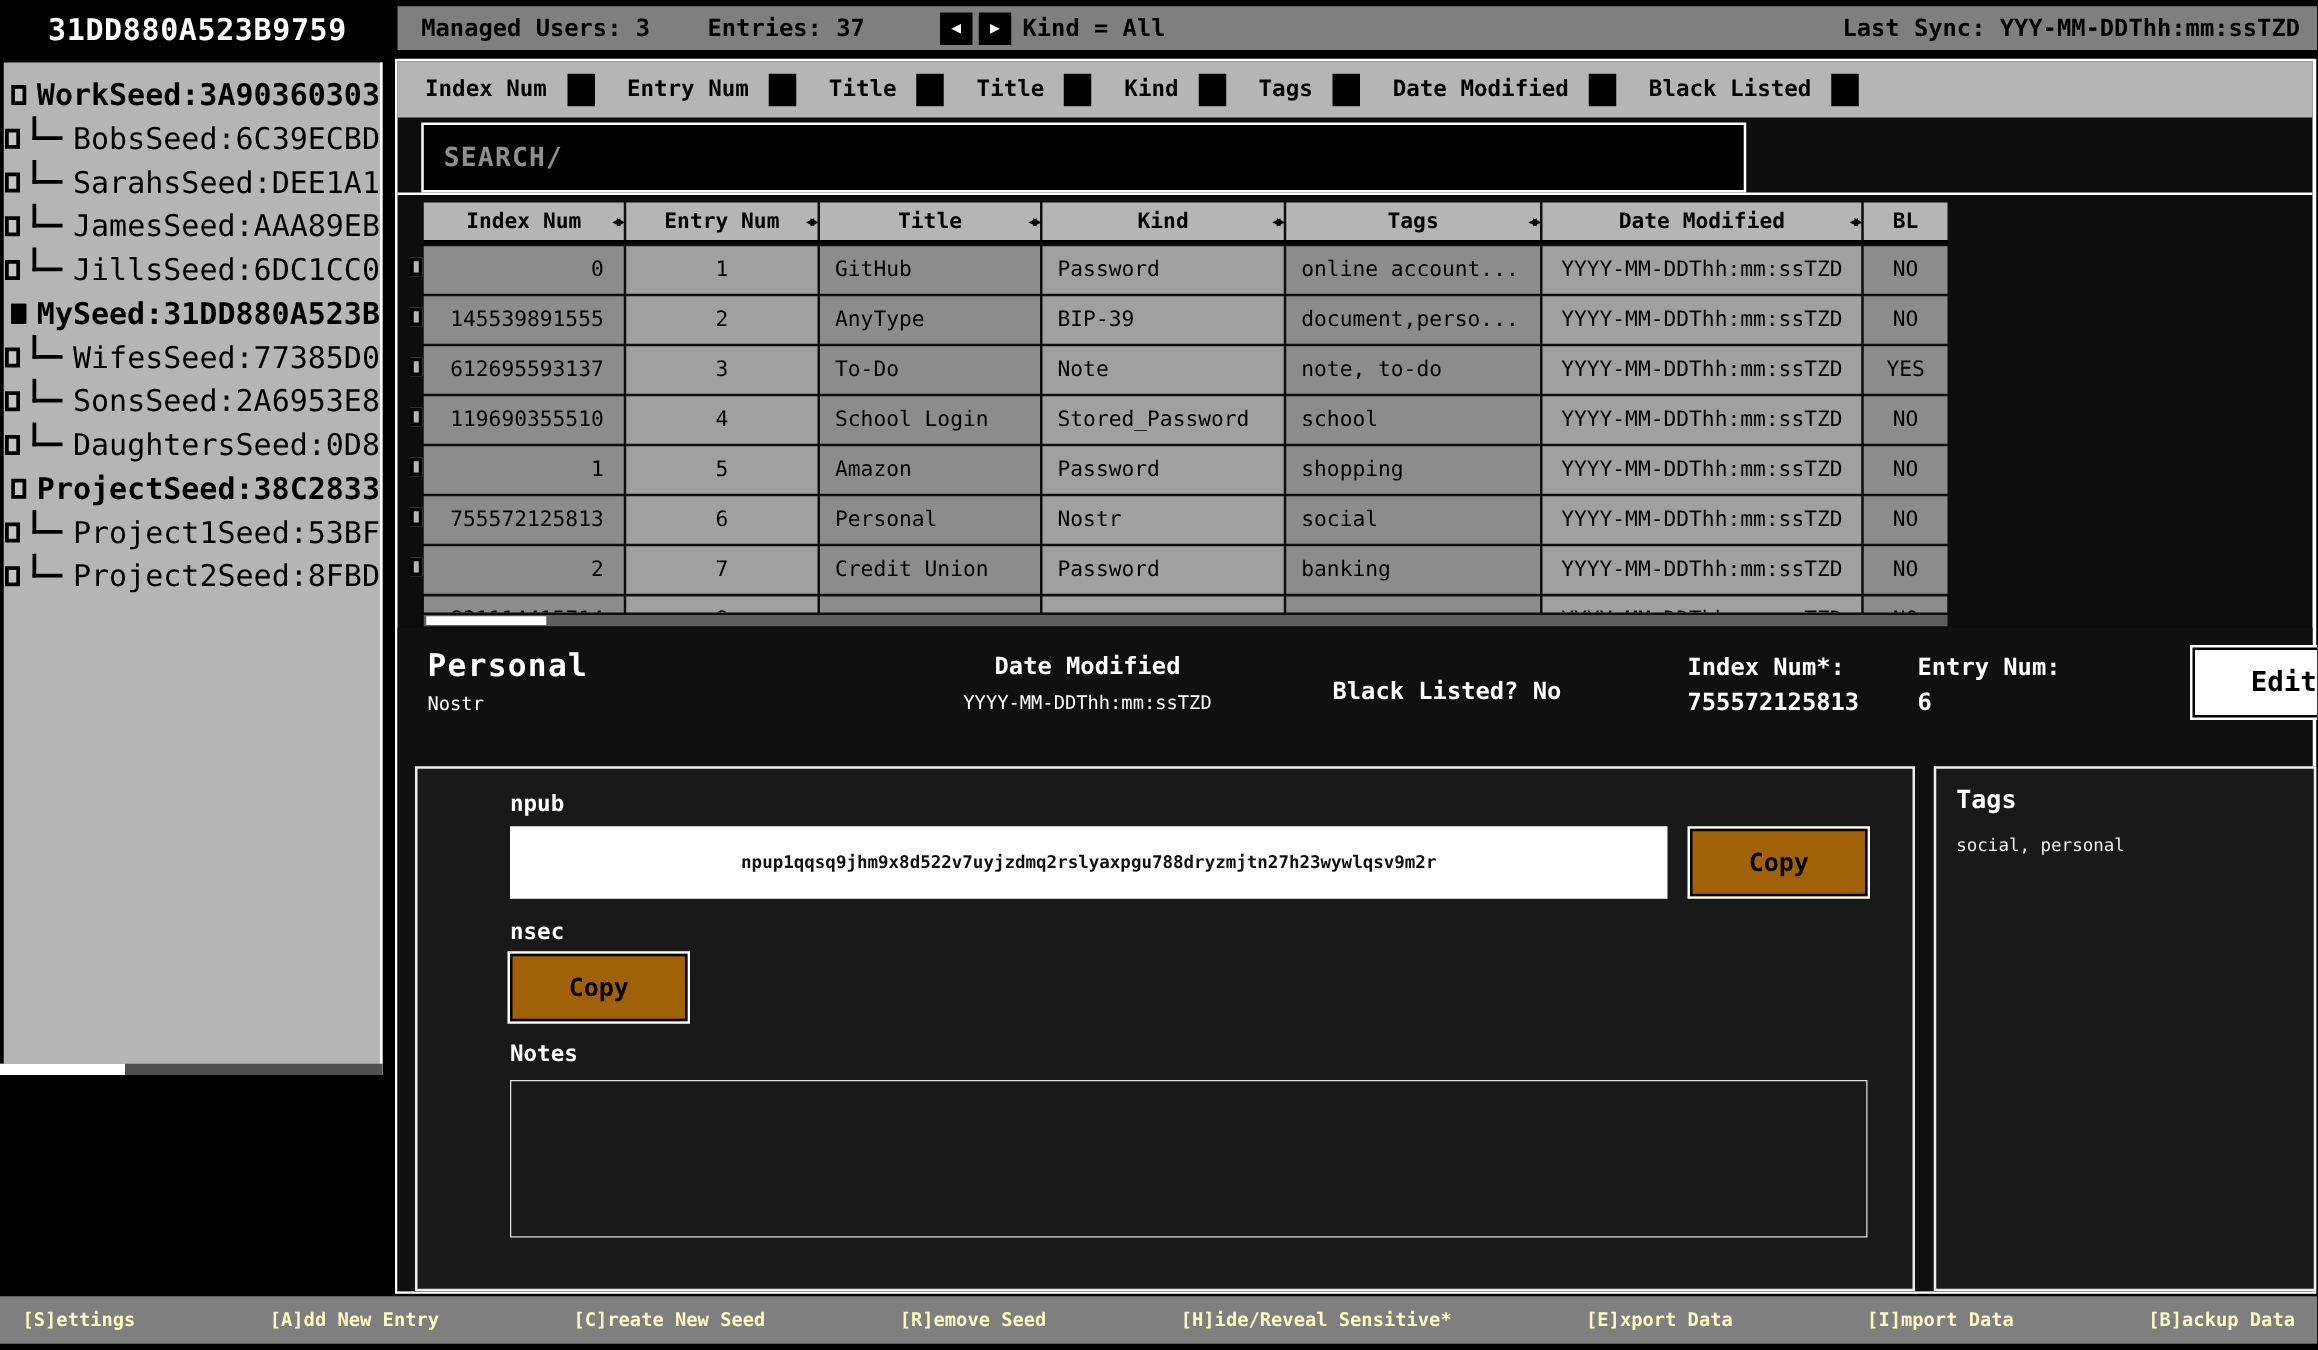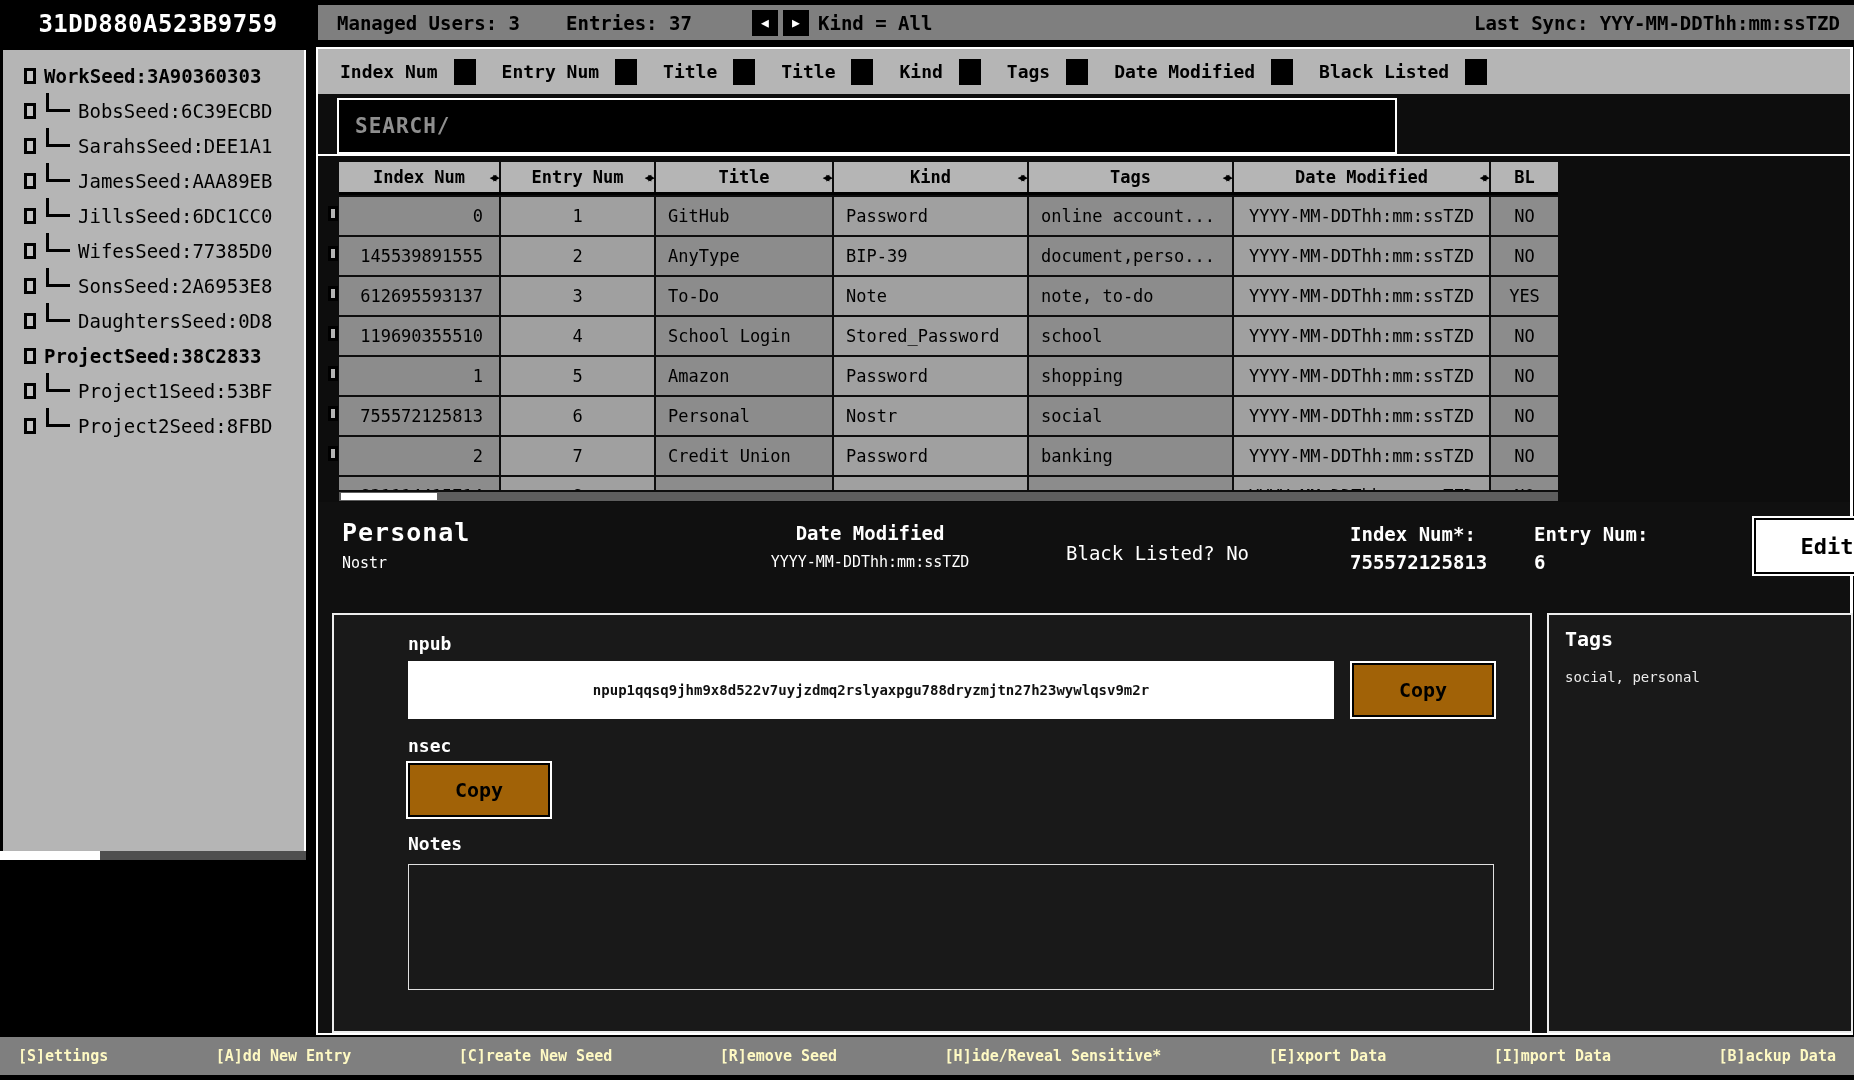--- a/index.html
+++ b/index.html
@@ -16,21 +16,21 @@
   .tb { position:absolute; top:50%; transform:translateY(-50%); white-space:nowrap; font-size:19px; font-weight:bold; }
   .tb-managed { left:19px; } .tb-entries { left:248px; }
   .tb-kind { left:434px; display:flex; align-items:center; gap:5px; }
   .tb-sync { right:14px; }
   .sq-btn { width:26px; height:26px; background:#000; color:#fff; display:inline-flex; align-items:center; justify-content:center; font-size:13px; cursor:pointer; }
   .tb-kind .klabel { margin-left:4px; }
 
   
   .sidebar { position:absolute; left:3px; top:50px; width:303px; height:810px; background:var(--panel-gray,#b5b5b5);
     border-right:2px solid #fff; padding-top:8px; overflow:hidden; }
-  .titem { height:35px; display:flex; align-items:center; font-size:19px; color:#000; padding-left:21px; white-space:nowrap; overflow:hidden; }
+  .titem { height:35px; display:flex; align-items:center; font-size:24px; color:#000; padding-left:21px; white-space:nowrap; overflow:hidden;justify-content:flex-end; }
   .tcheck { flex:0 0 auto; width:12px; height:16px; border:3px solid #000; background:#c4c4c4; margin-right:8px; }
   .titem.checked .tcheck { background:#000; }
   .elbow { display:none; }
   .titem.child .elbow { display:block; flex:0 0 auto; width:24px; height:26px; border-left:3px solid #000; border-bottom:3px solid #000; margin:-12px 8px 12px 2px; }
   .titem.bold .tlabel { font-weight:bold; }
   .sidebar-scroll { position:absolute; left:0; top:851px; width:306px; height:9px; background:#4f4f4f; }
   .sidebar-scroll .thumb { position:absolute; left:0; top:0; width:100px; height:9px; background:#fff; }
 
   
   .main-frame { position:absolute; left:316px; top:47px; width:1537px; height:988px; background:#0d0d0d;
@@ -71,21 +71,21 @@
   .hthumb { position:absolute; left:2px; top:1px; width:96px; height:7px; background:#fff; }
 
   
   .detail { position:absolute; left:0; top:453px; right:0; bottom:0; background:#101010; color:#fff; }
   .d-title { position:absolute; left:24px; top:16px; }
   .d-title .t { font-size:25px; font-weight:bold; letter-spacing:1px; }
   .d-title .k { font-size:15px; margin-top:7px; }
   .d-date { position:absolute; left:424px; top:20px; width:256px; text-align:center; }
   .d-date .lbl { font-size:19px; font-weight:bold; }
   .d-date .val { font-size:15px; margin-top:9px; }
-  .d-bl { position:absolute; left:748px; top:40px; font-size:19px; font-weight:normal; }
+  .d-bl { position:absolute; left:748px; top:40px; font-size:19px; font-weight:bold; }
   .d-kv { position:absolute; top:18px; font-size:19px; font-weight:bold; line-height:28px; white-space:nowrap; }
   .d-inum { left:1032px; } .d-enum { left:1216px; }
   .edit-btn { position:absolute; left:1436px; top:16px; width:146px; height:56px; background:#fff; color:#000;
     border:2px solid #000; box-shadow:0 0 0 2px #fff; font-size:22px; font-weight:bold; font-family:inherit;
     display:flex; align-items:center; justify-content:center; cursor:pointer; }
 
   .big-box { position:absolute; left:14px; top:111px; width:1200px; height:420px; background:var(--box-bg,#191919);
     border:2px solid #ededed; padding:18px 36px 0 74px; }
   .field-label { color:#fff; font-size:18px; font-weight:bold; margin-bottom:7px; }
   .frow { display:flex; align-items:center; gap:18px; margin-bottom:16px; }
@@ -149,20 +149,25 @@
       <div class="titem child">
         <span class="tcheck"></span>
         <span class="elbow"></span>
         <span class="tlabel">JamesSeed:AAA89EB</span>
       </div>
       <div class="titem child">
         <span class="tcheck"></span>
         <span class="elbow"></span>
         <span class="tlabel">JillsSeed:6DC1CC0</span>
       </div>
+      <div class="titem bold checked">
+        <span class="tcheck"></span>
+
+        <span class="tlabel">MySeed:31DD880A523B</span>
+      </div>
       <div class="titem child">
         <span class="tcheck"></span>
         <span class="elbow"></span>
         <span class="tlabel">WifesSeed:77385D0</span>
       </div>
       <div class="titem child">
         <span class="tcheck"></span>
         <span class="elbow"></span>
         <span class="tlabel">SonsSeed:2A6953E8</span>
       </div>

